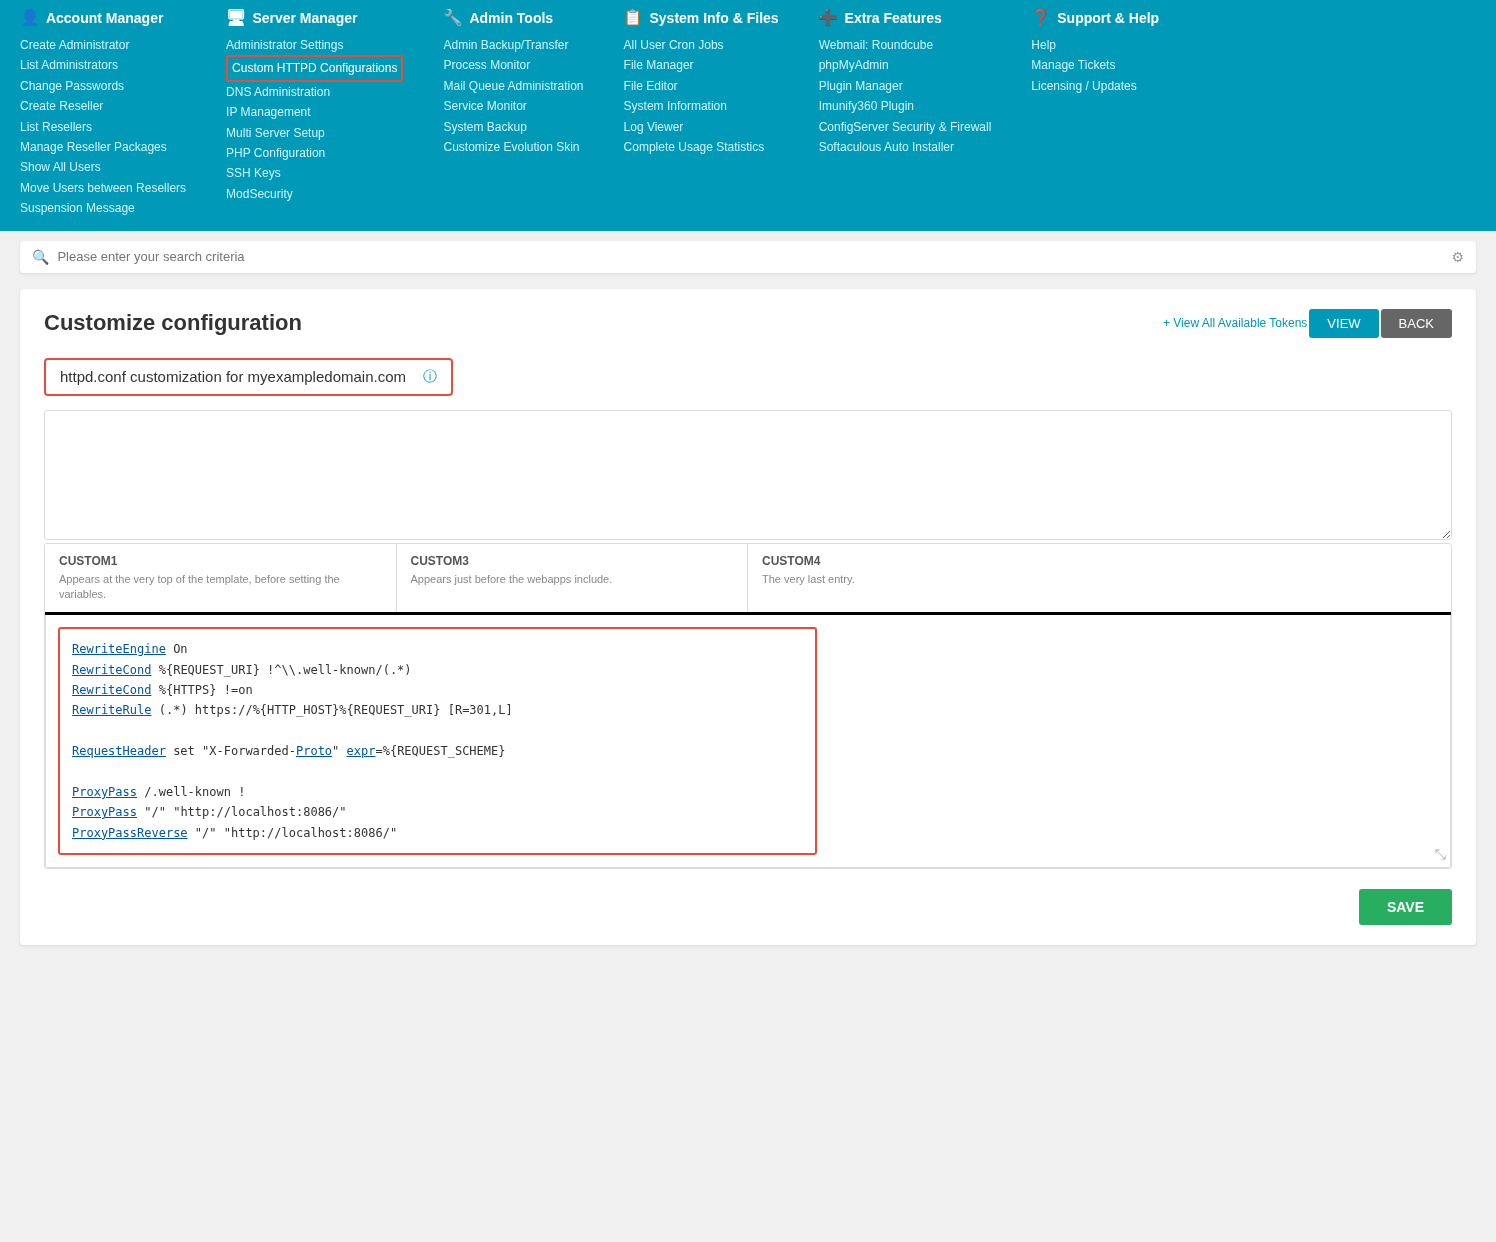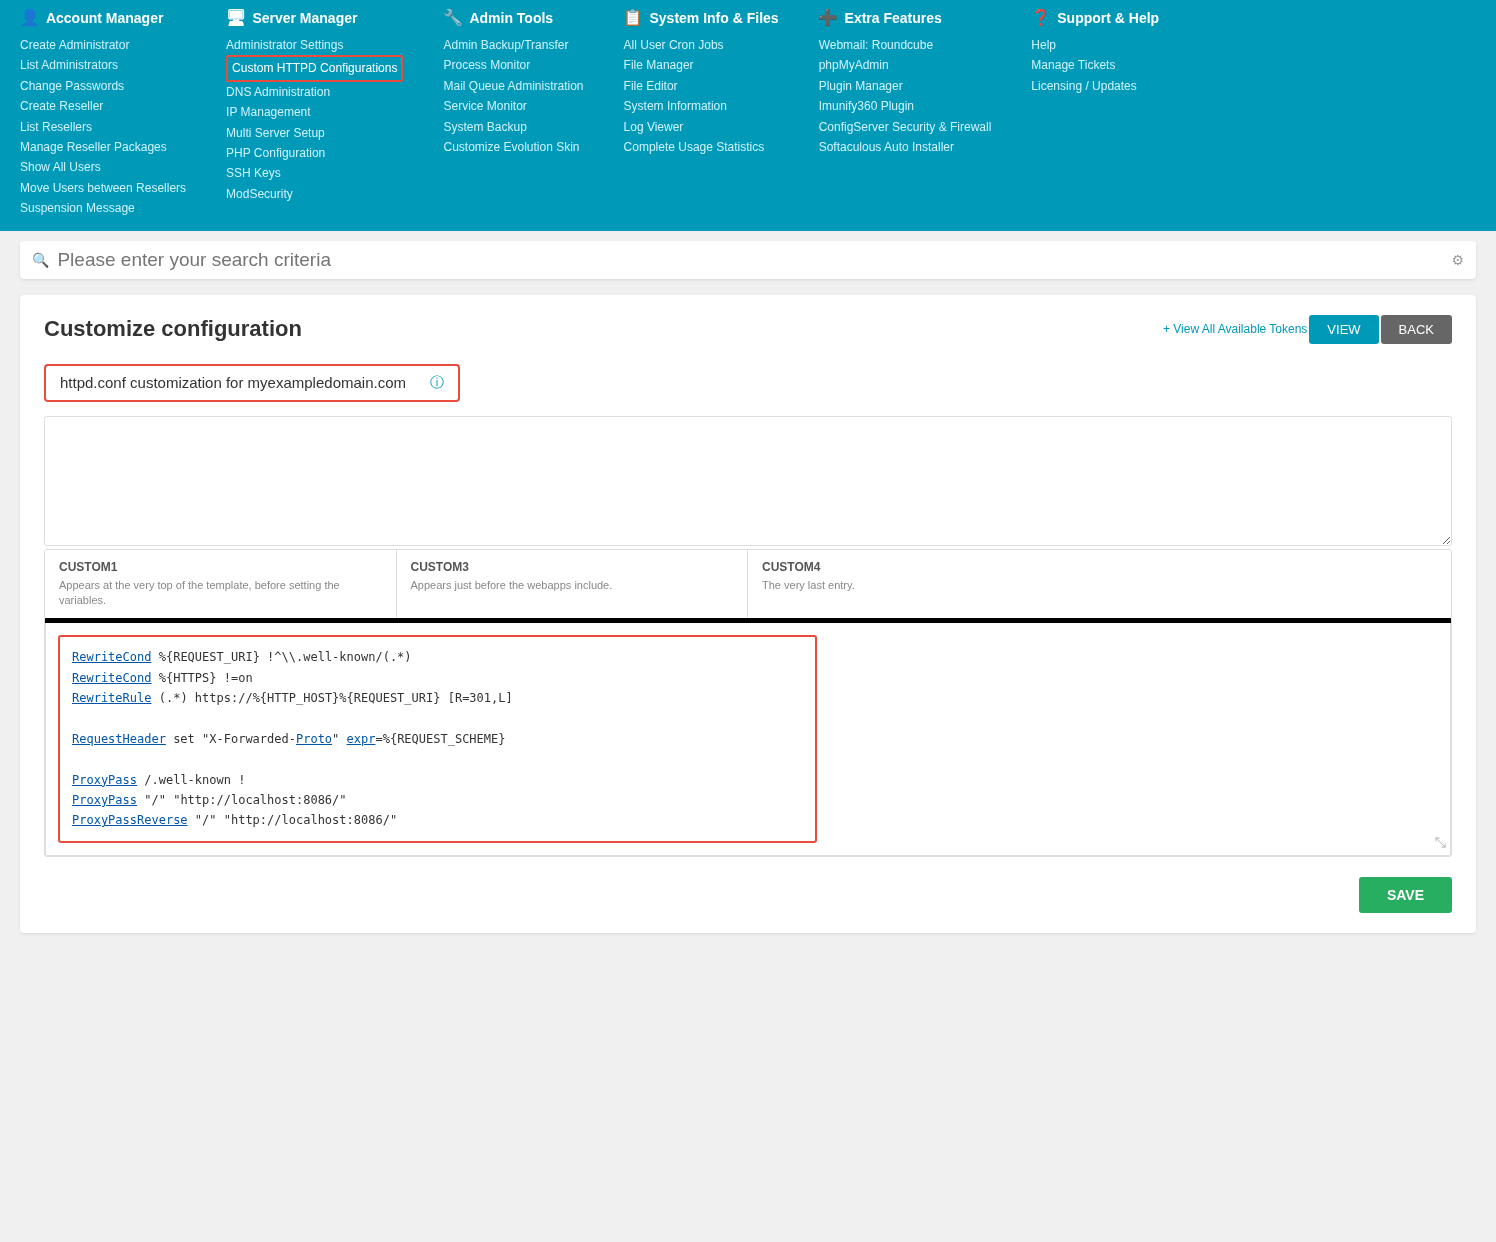--- a/index.html
+++ b/index.html
@@ -52,21 +52,21 @@
       padding: 8px 12px;
       display: flex;
       align-items: center;
       margin-bottom: 16px;
       box-shadow: 0 1px 3px rgba(0,0,0,0.1);
     }
     .search-bar-container input {
       border: none;
       outline: none;
       width: 100%;
-      font-size: 19px;
+      font-size: 13px;
       color: #999;
     }
     .search-icon { color: #999; margin-right: 8px; font-size: 14px; }
     .gear-icon { color: #999; font-size: 14px; cursor: pointer; }
 
     
     .content-card {
       background: #fff;
       border-radius: 4px;
       padding: 20px 24px;
@@ -115,21 +115,21 @@
       cursor: pointer;
     }
 
     
     .domain-label-box {
       border: 2px solid #e74c3c;
       border-radius: 4px;
       padding: 8px 14px;
       display: inline-flex;
       align-items: center;
-      gap: 24px;
+      gap: 17px;
       margin-bottom: 14px;
       font-size: 15px;
       color: #333;
     }
     .info-icon {
       color: #0099b8;
       font-size: 14px;
       cursor: pointer;
     }
 
@@ -157,21 +157,21 @@
 
     .custom-tokens-table {
       border: 1px solid #ddd;
       border-radius: 3px;
       overflow: hidden;
       margin-bottom: 0;
     }
     .custom-tokens-header {
       display: grid;
       grid-template-columns: 1fr 1fr 1fr 1fr;
-      border-bottom: 5px solid #000000;
+      border-bottom: 3px solid #000000;
     }
     .custom-token-col-header {
       padding: 10px 14px;
       border-right: 1px solid #ddd;
       background: #fff;
     }
     .custom-token-col-header:last-child { border-right: none; }
     .custom-token-col-header.highlighted {
       border: 2px solid #e74c3c;
     }
@@ -371,20 +371,21 @@
         </div>
 
         <div class="custom-token-col-header">
           <div class="col-header-title">CUSTOM4</div>
           <div class="col-header-desc">The very last entry.</div>
         </div>
       </div>
 
       <div class="full-code-area">
         <div class="code-box">
+          <div><a>RewriteEngine</a> On</div>
           <div><a>RewriteCond</a> %{REQUEST_URI} !^\\.well-known/(.*)</div>
           <div><a>RewriteCond</a> %{HTTPS} !=on</div>
           <div><a>RewriteRule</a> (.*) https://%{HTTP_HOST}%{REQUEST_URI} [R=301,L]</div>
           <div>&nbsp;</div>
           <div><a>RequestHeader</a> set "X-Forwarded-<a>Proto</a>" <a>expr</a>=%{REQUEST_SCHEME}</div>
           <div>&nbsp;</div>
           <div><a>ProxyPass</a> /.well-known !</div>
           <div><a>ProxyPass</a> "/" "http://localhost:8086/"</div>
           <div><a>ProxyPassReverse</a> "/" "http://localhost:8086/"</div>
         </div>

